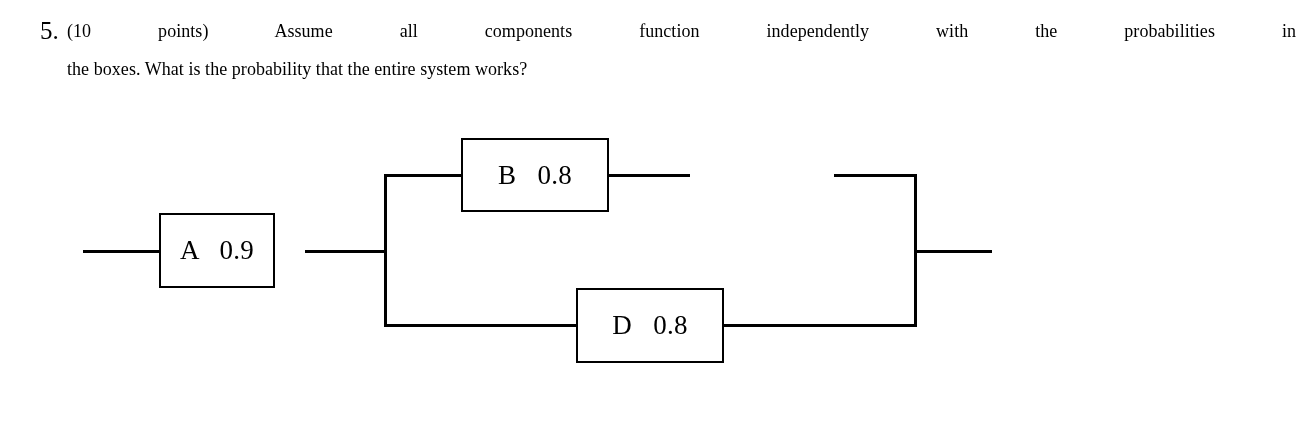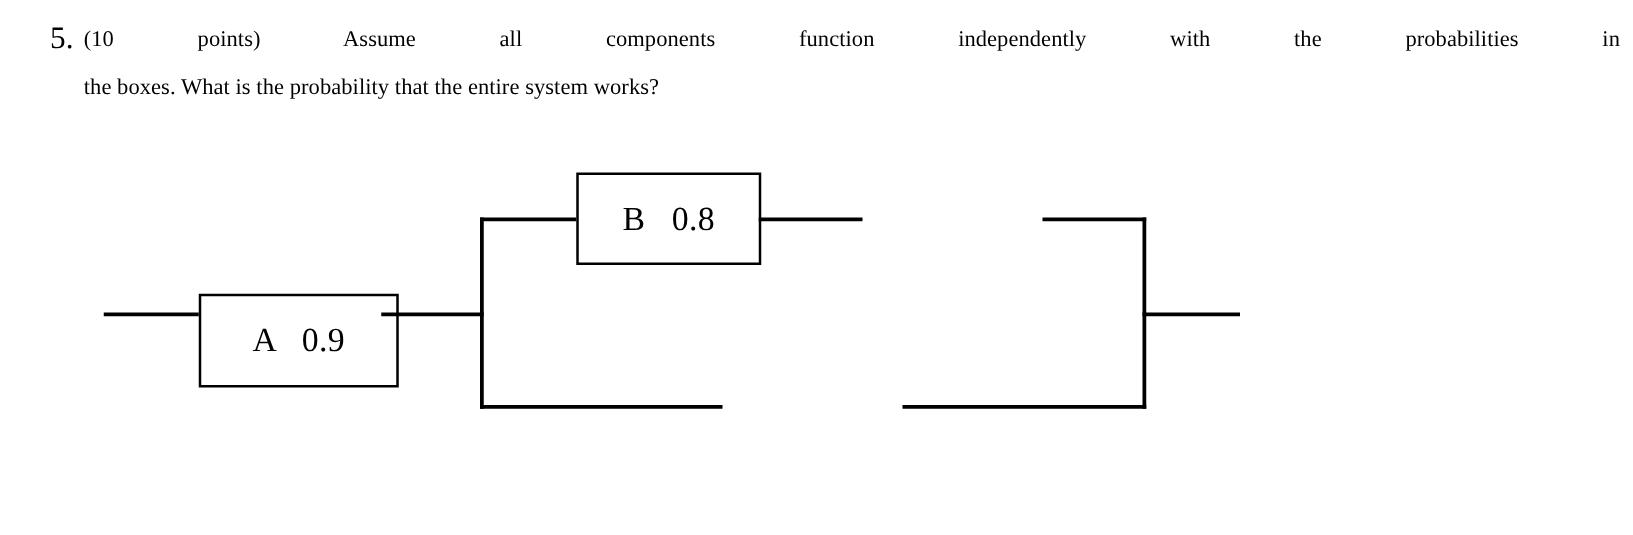--- a/index.html
+++ b/index.html
@@ -97,41 +97,44 @@
     <div class="q-body">
       <span class="q-line">(10 points) Assume all components function independently with the probabilities in</span>
       <span class="q-line last">the boxes. What is the probability that the entire system works?</span>
     </div>
   </div>
 
   <div id="diagram">
 
     <div class="wire h" style="left:83px; top:250px; width:78px;"></div>
 
-    <div class="box" style="left:159px; top:213px; width:160px; height:75px;margin-top:22px;">
+    <div class="box" style="left:159px; top:213px; width:116px; height:75px;">
       <span class="box-label">A   0.9</span>
     </div>
 
     <div class="wire h" style="left:305px; top:250px; width:82px;"></div>
 
     <div class="wire v" style="left:384px; top:174px; height:153px;"></div>
 
     <div class="wire h" style="left:384px; top:174px; width:79px;"></div>
 
     <div class="box" style="left:461px; top:138px; width:148px; height:74px;">
       <span class="box-label">B   0.8</span>
     </div>
 
     <div class="wire h" style="left:607px; top:174px; width:83px;"></div>
 
 
     <div class="wire h" style="left:834px; top:174px; width:83px;"></div>
 
     <div class="wire h" style="left:384px; top:324px; width:194px;"></div>
 
+    <div class="box" style="left:576px; top:288px; width:148px; height:75px;">
+      <span class="box-label">D   0.8</span>
+    </div>
 
     <div class="wire h" style="left:722px; top:324px; width:195px;"></div>
 
     <div class="wire v" style="left:914px; top:174px; height:153px;"></div>
 
     <div class="wire h" style="left:914px; top:250px; width:78px;"></div>
 
   </div>
 </div>
 

